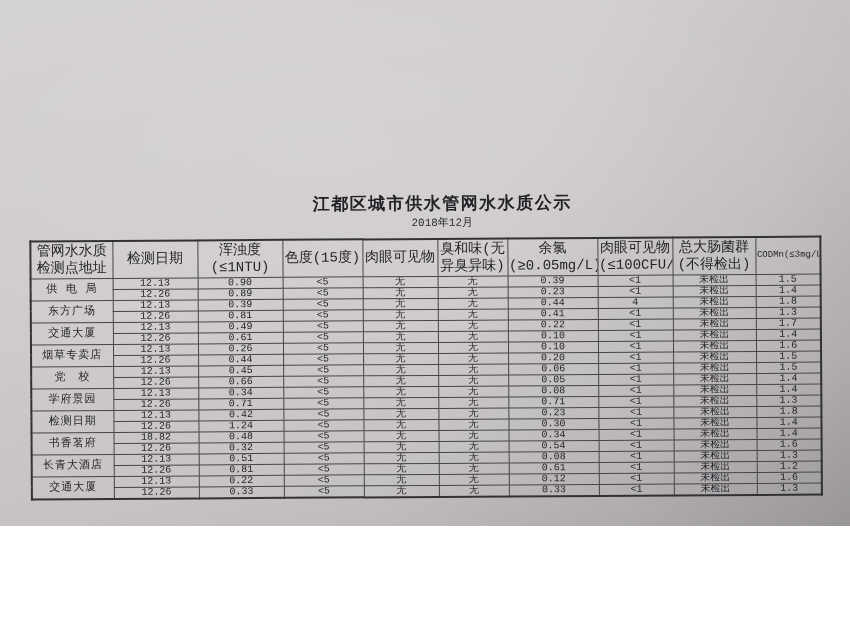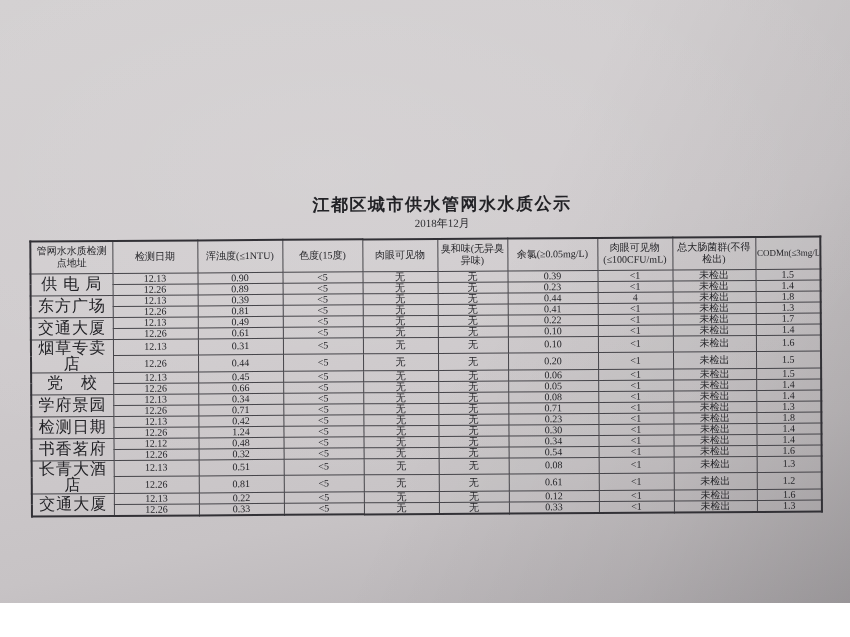--- a/index.html
+++ b/index.html
@@ -1,26 +1,27 @@
 <!DOCTYPE html>
 <html><head>
 <meta charset="utf-8">
 <style>
   * { margin: 0; padding: 0; box-sizing: border-box; }
   html, body { width: 850px; height: 637px; }
   body { font-family: "Liberation Serif", "DejaVu Serif", serif; }
 
   .photo {
     position: relative;
-    width: 850px; height: 603px;
+    width: 850px; height: 526px;
     overflow: hidden;
     background:
       radial-gradient(ellipse 120% 90% at 38% 28%, rgba(255,255,255,0.10), rgba(0,0,0,0.0) 60%),
       linear-gradient(115deg, rgba(0,0,0,0) 55%, rgba(0,0,0,0.06) 80%, rgba(0,0,0,0.15) 100%),
       linear-gradient(168deg, #d3d0d1 0%, #cfcbcd 45%, #c7c3c5 75%, #b3afb2 100%);
+    font-family: Liberation Mono, monospace;
   }
   .vignette {
     position: absolute; inset: 0; pointer-events: none;
     background: radial-gradient(ellipse 140% 120% at 45% 35%, rgba(0,0,0,0) 70%, rgba(0,0,0,0.07) 100%);
   }
 
   .document {
     position: absolute;
     left: 30px; top: 194px;
     width: 790px;
@@ -55,34 +56,34 @@
   table.wq th, table.wq td {
     border: 1px solid #46454a;
     text-align: center;
     vertical-align: middle;
     overflow: hidden;
     color: #242428;
   }
   table.wq thead tr { height: 32px; }
   table.wq th {
     font-weight: normal;
-    font-size: 10px;
+    font-size: 14px;
     line-height: 1.2;
     padding: 1px 1px;
   }
   table.wq th:last-child { white-space: nowrap; font-size: 9px; }
   table.wq tbody tr { height: 10px; }
   table.wq td {
     font-size: 10px;
     line-height: 1;
     padding: 0 1px;
     white-space: nowrap;
   }
   table.wq td.loc {
-    font-size: 16px;
+    font-size: 11px;
     letter-spacing: 1px;
     white-space: normal;
   }
 </style>
 </head>
 <body>
 
 <div class="photo">
   <div class="vignette"></div>
 
@@ -185,21 +186,21 @@
             <td>无</td>
             <td>无</td>
             <td>0.10</td>
             <td>&lt;1</td>
             <td>未检出</td>
             <td>1.4</td>
           </tr>
           <tr>
             <td rowspan="2" class="loc">烟草专卖店</td>
             <td>12.13</td>
-            <td>0.31</td>
+            <td>0.26</td>
             <td>&lt;5</td>
             <td>无</td>
             <td>无</td>
             <td>0.10</td>
             <td>&lt;1</td>
             <td>未检出</td>
             <td>1.6</td>
           </tr>
           <tr>
             <td>12.26</td>
@@ -276,21 +277,21 @@
             <td>&lt;5</td>
             <td>无</td>
             <td>无</td>
             <td>0.30</td>
             <td>&lt;1</td>
             <td>未检出</td>
             <td>1.4</td>
           </tr>
           <tr>
             <td rowspan="2" class="loc">书香茗府</td>
-            <td>12.12</td>
+            <td>18.82</td>
             <td>0.48</td>
             <td>&lt;5</td>
             <td>无</td>
             <td>无</td>
             <td>0.34</td>
             <td>&lt;1</td>
             <td>未检出</td>
             <td>1.4</td>
           </tr>
           <tr>

